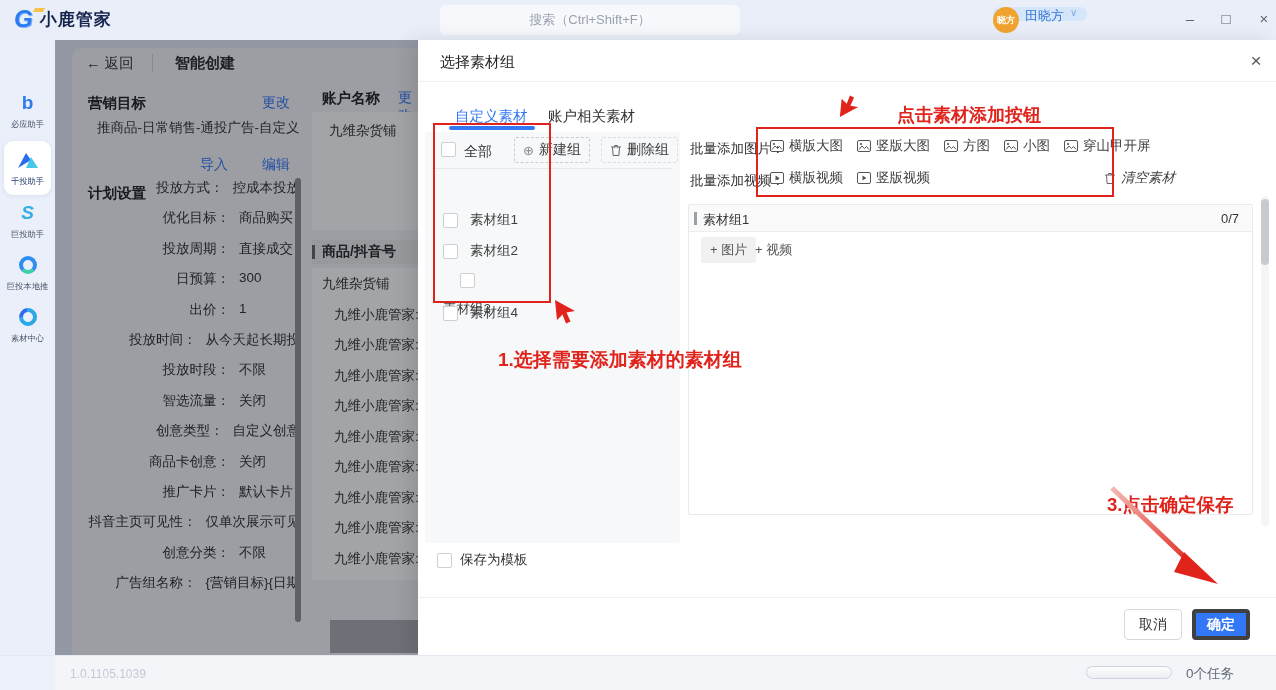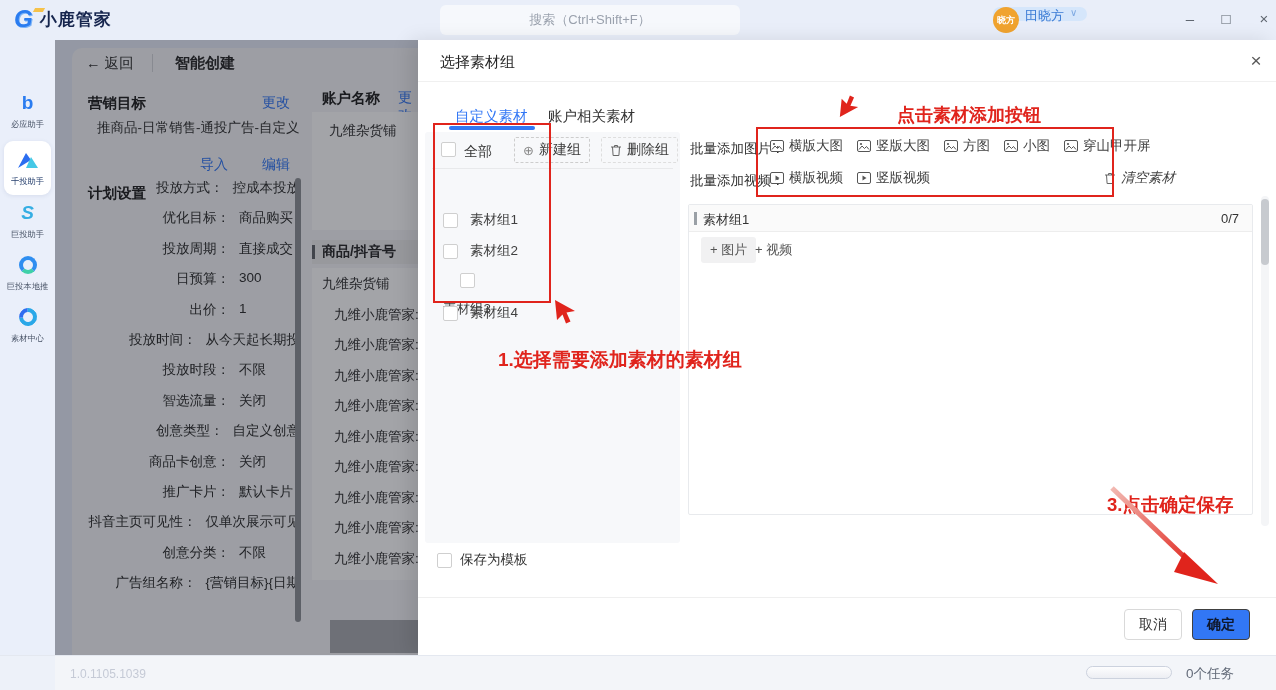--- a/index.html
+++ b/index.html
@@ -87,21 +87,21 @@
              font-size:13px; color:#555; }
   .add-vid { position:absolute; left:66px; top:36px; font-size:13px; color:#555; }
   .annot { position:absolute; color:#e0241c; font-weight:700; }
   .m-scroll-track { position:absolute; left:843px; top:156px; width:8px; height:330px; background:#f4f5f7; border-radius:4px; }
   .m-scroll-thumb { position:absolute; left:843px; top:159px; width:8px; height:66px; background:#c7cacf; border-radius:4px; }
   .save-row { position:absolute; left:19px; top:511px; display:flex; align-items:center; gap:8px; font-size:13.5px; color:#333; }
   .footer-line { position:absolute; left:0; top:557px; width:858px; height:1px; background:#efefef; }
   .btn { position:absolute; top:569px; width:58px; height:31px; border-radius:4px; font-size:14px;
          display:flex; align-items:center; justify-content:center; font-family:inherit; }
   .btn-cancel { left:706px; background:#fff; border:1px solid #d9d9d9; color:#333; }
-  .btn-ok { left:774px; background:#3277f5; border:1px solid #404040; color:#0f172a; font-weight:600;text-align:center; }
+  .btn-ok { left:774px; background:#3277f5; border:4px solid #404040; color:#ffffff; font-weight:600;text-align:center; }
 
   
   .statusbar { position:absolute; left:0; top:655px; width:1276px; height:35px; background:#f3f5f9; border-top:1px solid #e4e8f0; }
   .status-left { position:absolute; left:0; top:0; width:55px; height:35px; background:#edf1f9; }
   .version { position:absolute; left:70px; top:11px; font-size:12px; color:#c5cad6; }
   .progress { position:absolute; left:1086px; top:10px; width:86px; height:13px; border:1px solid #ccd2de;
               border-radius:7px; background:linear-gradient(#fdfdfe,#eceef3); }
   .tasks { position:absolute; left:1186px; top:9px; font-size:13.5px; color:#636b79; }
 
   svg { display:block; }

